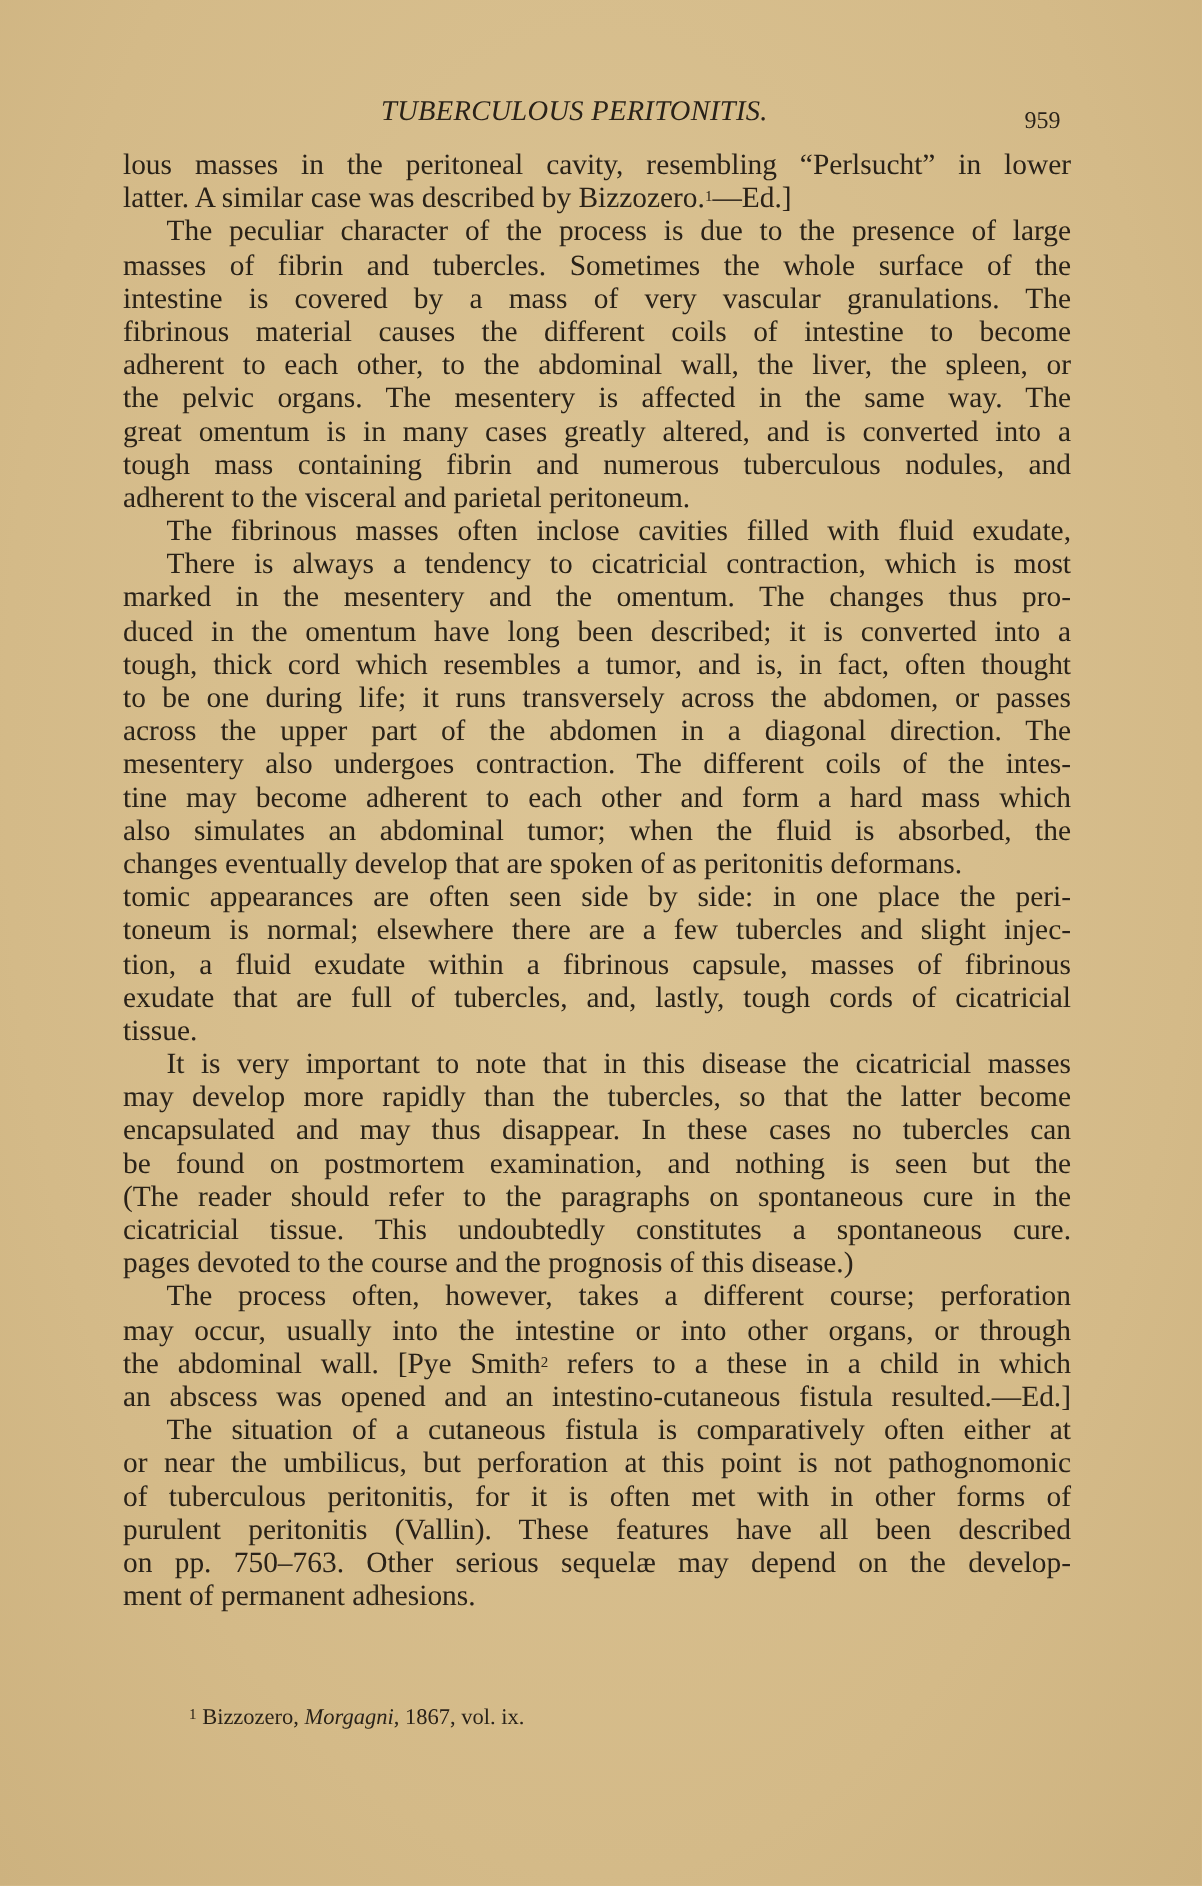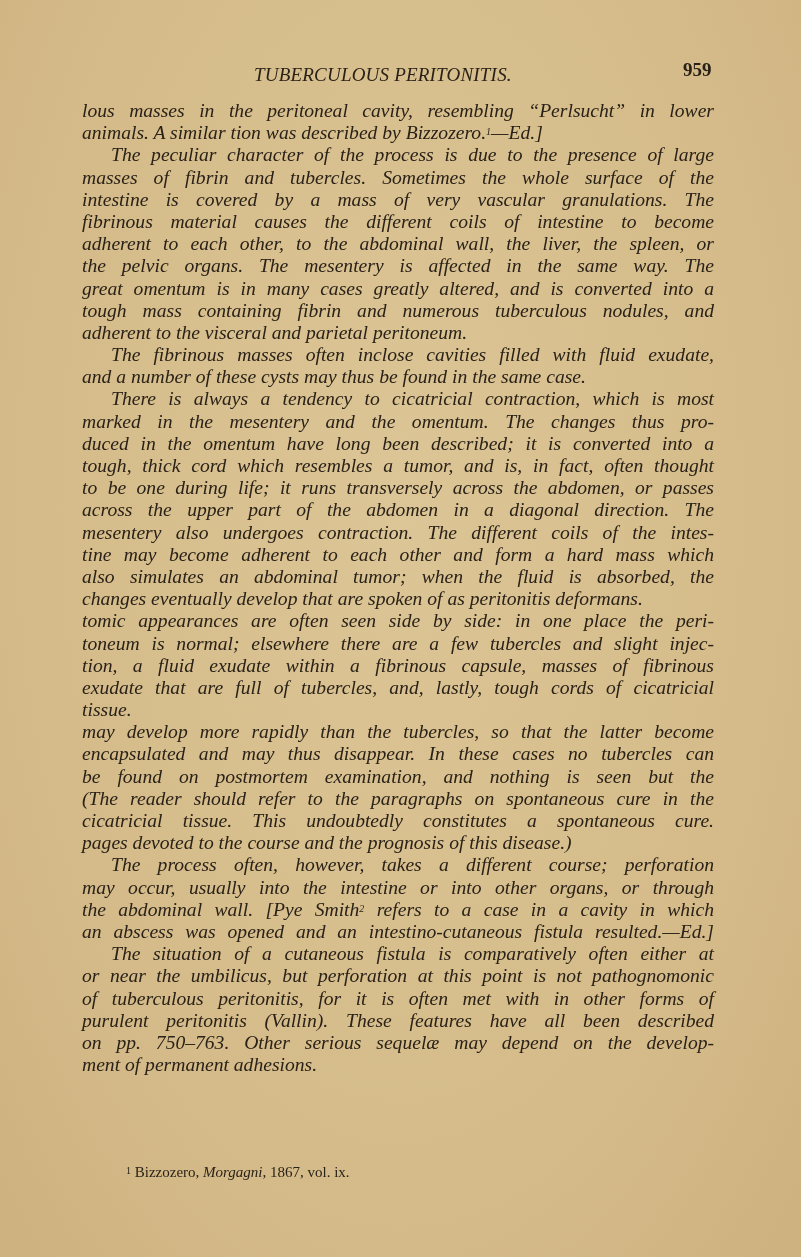--- a/index.html
+++ b/index.html
@@ -31,108 +31,106 @@
     left: 172px;
     top: 0;
     font-style: italic;
     font-size: 19px;
     letter-spacing: 0.2px;
     white-space: nowrap;
   }
   .page-number {
     position: absolute;
     left: 683px;
-    top: 59px;
-    font-size: 19px;
-    font-weight: bold;
+    top: 72px;
+    font-size: 16px;
   }
   .body-text {
     position: absolute;
     left: 82px;
     top: 100px;
     width: 632px;
     font-size: 19.6px;
     line-height: 22.2px;
     text-align: justify;
   }
   .line {
     display: block;
     text-align: justify;
     text-align-last: justify;
     white-space: nowrap;
     height: 22.2px;
-    font-style: italic;
   }
   .line.last {
     text-align-last: left;
   }
   .line.indent { padding-left: 29px; }
   sup.fn {
     font-size: 10px;
     vertical-align: top;
     position: relative;
     top: -1px;
   }
   .footnotes {
     position: absolute;
     left: 126px;
     top: 1137px;
     font-size: 15px;
     line-height: 16px;
   }
-  .footnote { white-space: nowrap; margin-top: 27px; }
+  .footnote { white-space: nowrap; }
   .footnote i { font-style: italic; }
 </style>
 </head>
 <body>
 
 <div class="page">
   <div class="running-head">
     <span class="head-title">TUBERCULOUS PERITONITIS.</span>
   </div>
   <span class="page-number">959</span>
 
   <div class="body-text" id="body-text">
       <span class="line"><span>lous masses in the peritoneal cavity, resembling “Perlsucht” in lower</span></span>
-      <span class="line last"><span>animals.  A similar tion was described by Bizzozero.</span><sup class="fn">1</sup><span>—Ed.]</span></span>
+      <span class="line last"><span>latter.  A similar case was described by Bizzozero.</span><sup class="fn">1</sup><span>—Ed.]</span></span>
       <span class="line indent"><span>The peculiar character of the process is due to the presence of large</span></span>
       <span class="line"><span>masses of fibrin and tubercles.  Sometimes the whole surface of the</span></span>
       <span class="line"><span>intestine is covered by a mass of very vascular granulations.  The</span></span>
       <span class="line"><span>fibrinous material causes the different coils of intestine to become</span></span>
       <span class="line"><span>adherent to each other, to the abdominal wall, the liver, the spleen, or</span></span>
       <span class="line"><span>the pelvic organs.  The mesentery is affected in the same way.  The</span></span>
       <span class="line"><span>great omentum is in many cases greatly altered, and is converted into a</span></span>
       <span class="line"><span>tough mass containing fibrin and numerous tuberculous nodules, and</span></span>
       <span class="line last"><span>adherent to the visceral and parietal peritoneum.</span></span>
       <span class="line indent"><span>The fibrinous masses often inclose cavities filled with fluid exudate,</span></span>
-      <span class="line last"><span>and a number of these cysts may thus be found in the same case.</span></span>
       <span class="line indent"><span>There is always a tendency to cicatricial contraction, which is most</span></span>
       <span class="line"><span>marked in the mesentery and the omentum.  The changes thus pro-</span></span>
       <span class="line"><span>duced in the omentum have long been described; it is converted into a</span></span>
       <span class="line"><span>tough, thick cord which resembles a tumor, and is, in fact, often thought</span></span>
       <span class="line"><span>to be one during life; it runs transversely across the abdomen, or passes</span></span>
       <span class="line"><span>across the upper part of the abdomen in a diagonal direction.  The</span></span>
       <span class="line"><span>mesentery also undergoes contraction.  The different coils of the intes-</span></span>
       <span class="line"><span>tine may become adherent to each other and form a hard mass which</span></span>
       <span class="line"><span>also simulates an abdominal tumor; when the fluid is absorbed, the</span></span>
       <span class="line last"><span>changes eventually develop that are spoken of as peritonitis deformans.</span></span>
       <span class="line"><span>tomic appearances are often seen side by side: in one place the peri-</span></span>
       <span class="line"><span>toneum is normal; elsewhere there are a few tubercles and slight injec-</span></span>
       <span class="line"><span>tion, a fluid exudate within a fibrinous capsule, masses of fibrinous</span></span>
       <span class="line"><span>exudate that are full of tubercles, and, lastly, tough cords of cicatricial</span></span>
       <span class="line last"><span>tissue.</span></span>
+      <span class="line indent"><span>It is very important to note that in this disease the cicatricial masses</span></span>
       <span class="line"><span>may develop more rapidly than the tubercles, so that the latter become</span></span>
       <span class="line"><span>encapsulated and may thus disappear.  In these cases no tubercles can</span></span>
       <span class="line"><span>be found on postmortem examination, and nothing is seen but the</span></span>
       <span class="line"><span>(The reader should refer to the paragraphs on spontaneous cure in the</span></span>
       <span class="line"><span>cicatricial tissue.  This undoubtedly constitutes a spontaneous cure.</span></span>
       <span class="line last"><span>pages devoted to the course and the prognosis of this disease.)</span></span>
       <span class="line indent"><span>The process often, however, takes a different course; perforation</span></span>
       <span class="line"><span>may occur, usually into the intestine or into other organs, or through</span></span>
-      <span class="line"><span>the abdominal wall.  [Pye Smith</span><sup class="fn">2</sup><span> refers to a case in a cavity in which</span></span>
+      <span class="line"><span>the abdominal wall.  [Pye Smith</span><sup class="fn">2</sup><span> refers to a these in a child in which</span></span>
       <span class="line"><span>an abscess was opened and an intestino-cutaneous fistula resulted.—Ed.]</span></span>
       <span class="line indent"><span>The situation of a cutaneous fistula is comparatively often either at</span></span>
       <span class="line"><span>or near the umbilicus, but perforation at this point is not pathognomonic</span></span>
       <span class="line"><span>of tuberculous peritonitis, for it is often met with in other forms of</span></span>
       <span class="line"><span>purulent peritonitis (Vallin).  These features have all been described</span></span>
       <span class="line"><span>on pp. 750–763.  Other serious sequelæ may depend on the develop-</span></span>
       <span class="line last"><span>ment of permanent adhesions.</span></span>
     </div>
 
   <div class="footnotes" id="footnotes">

